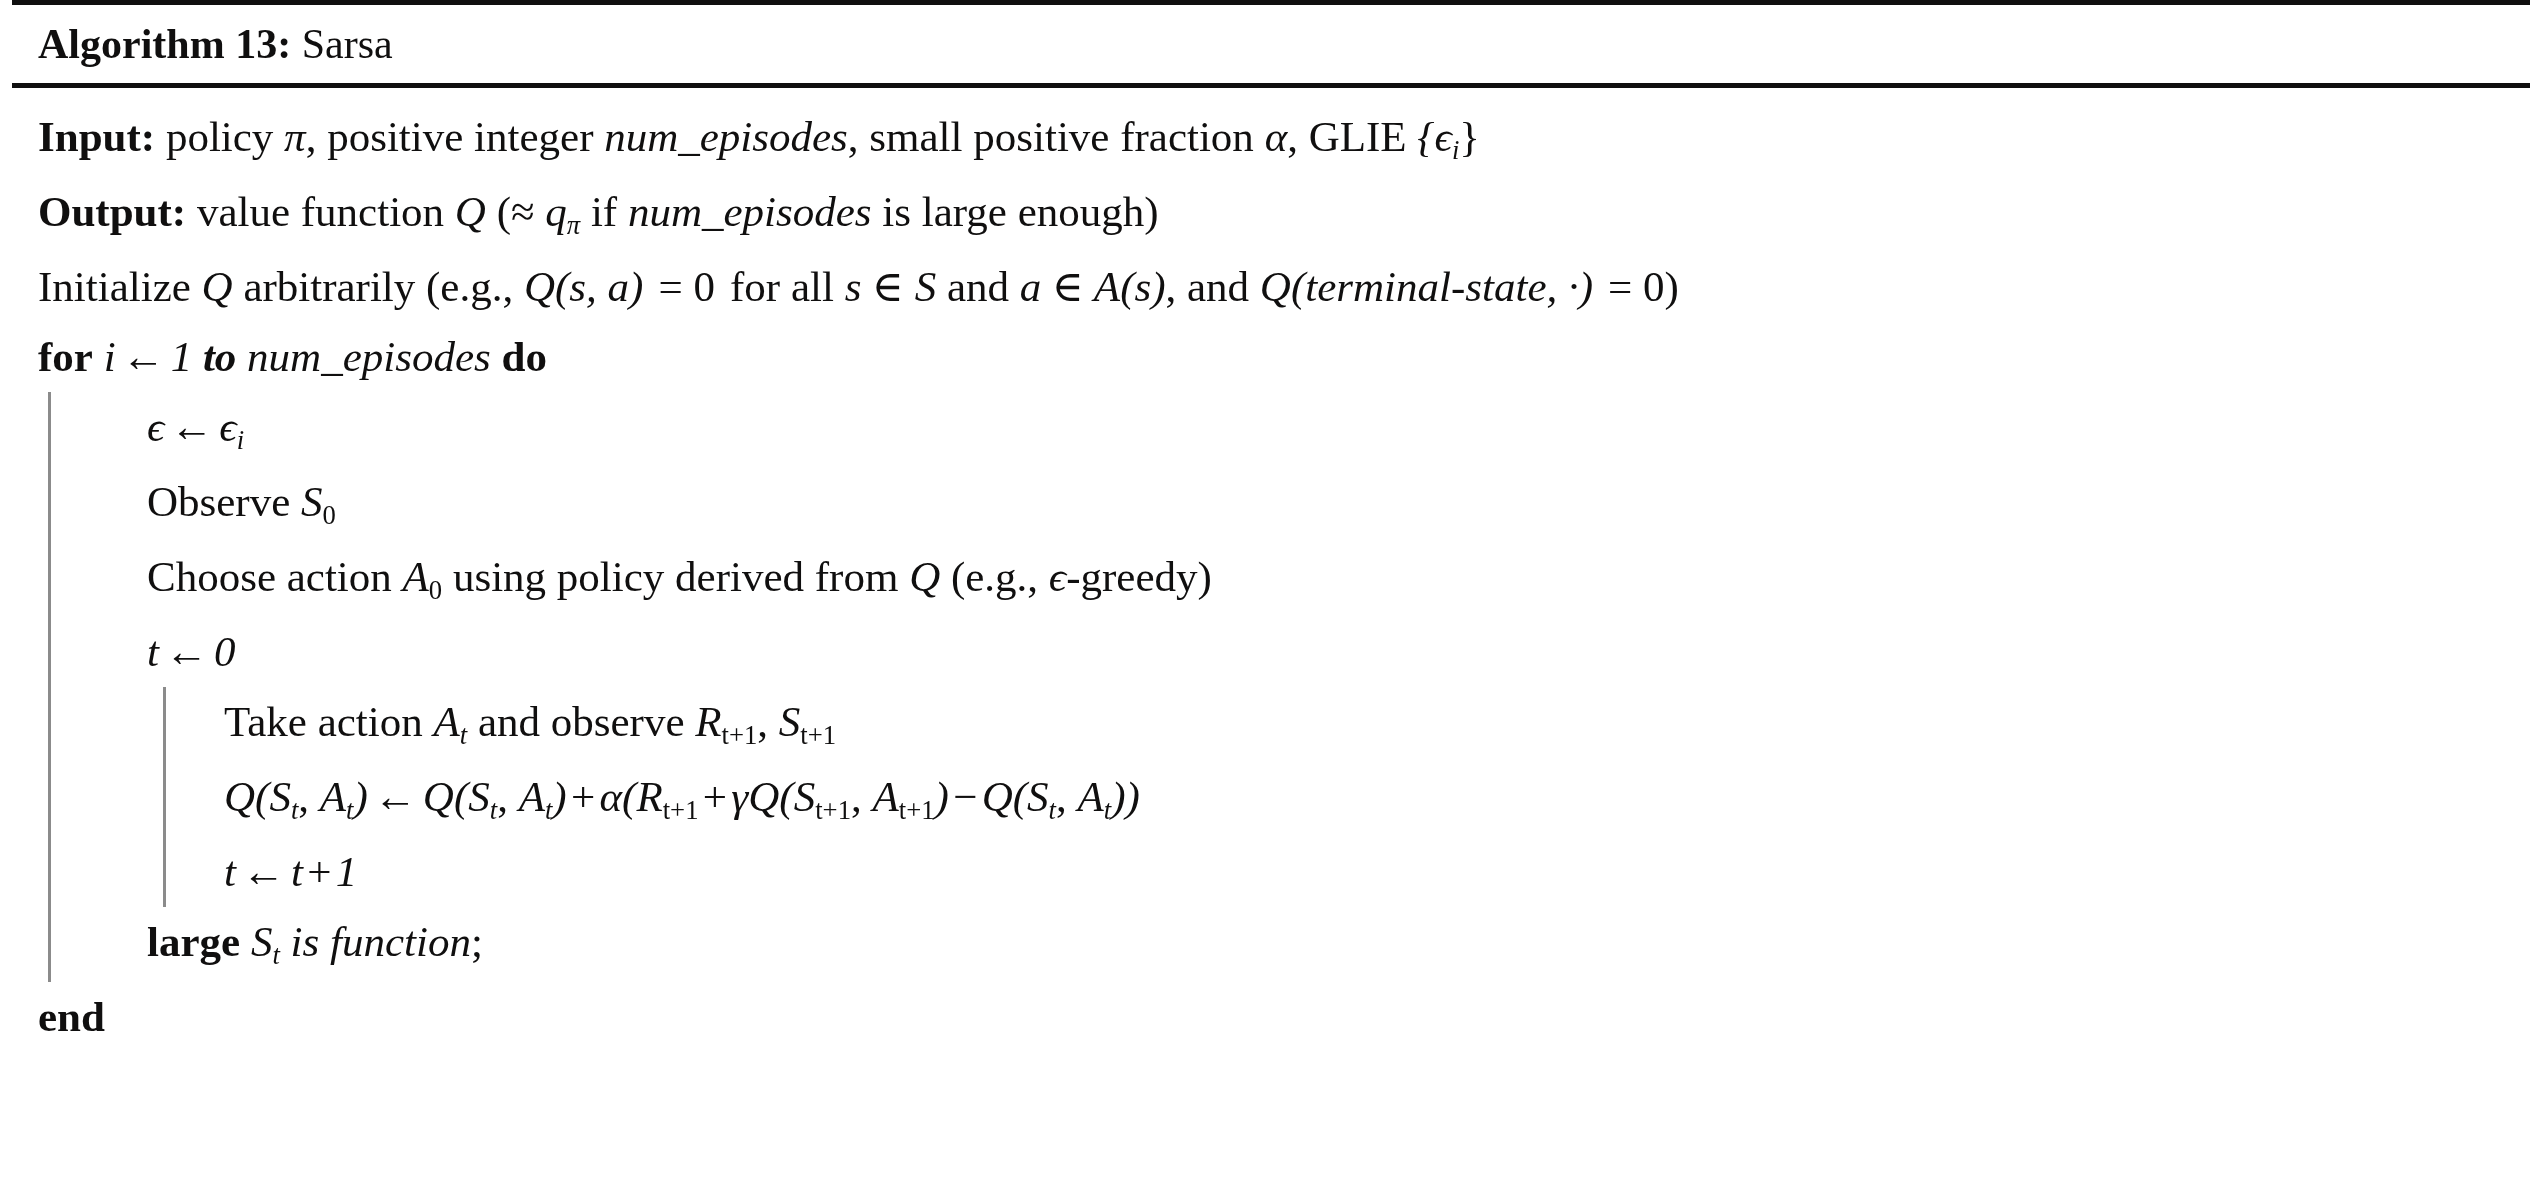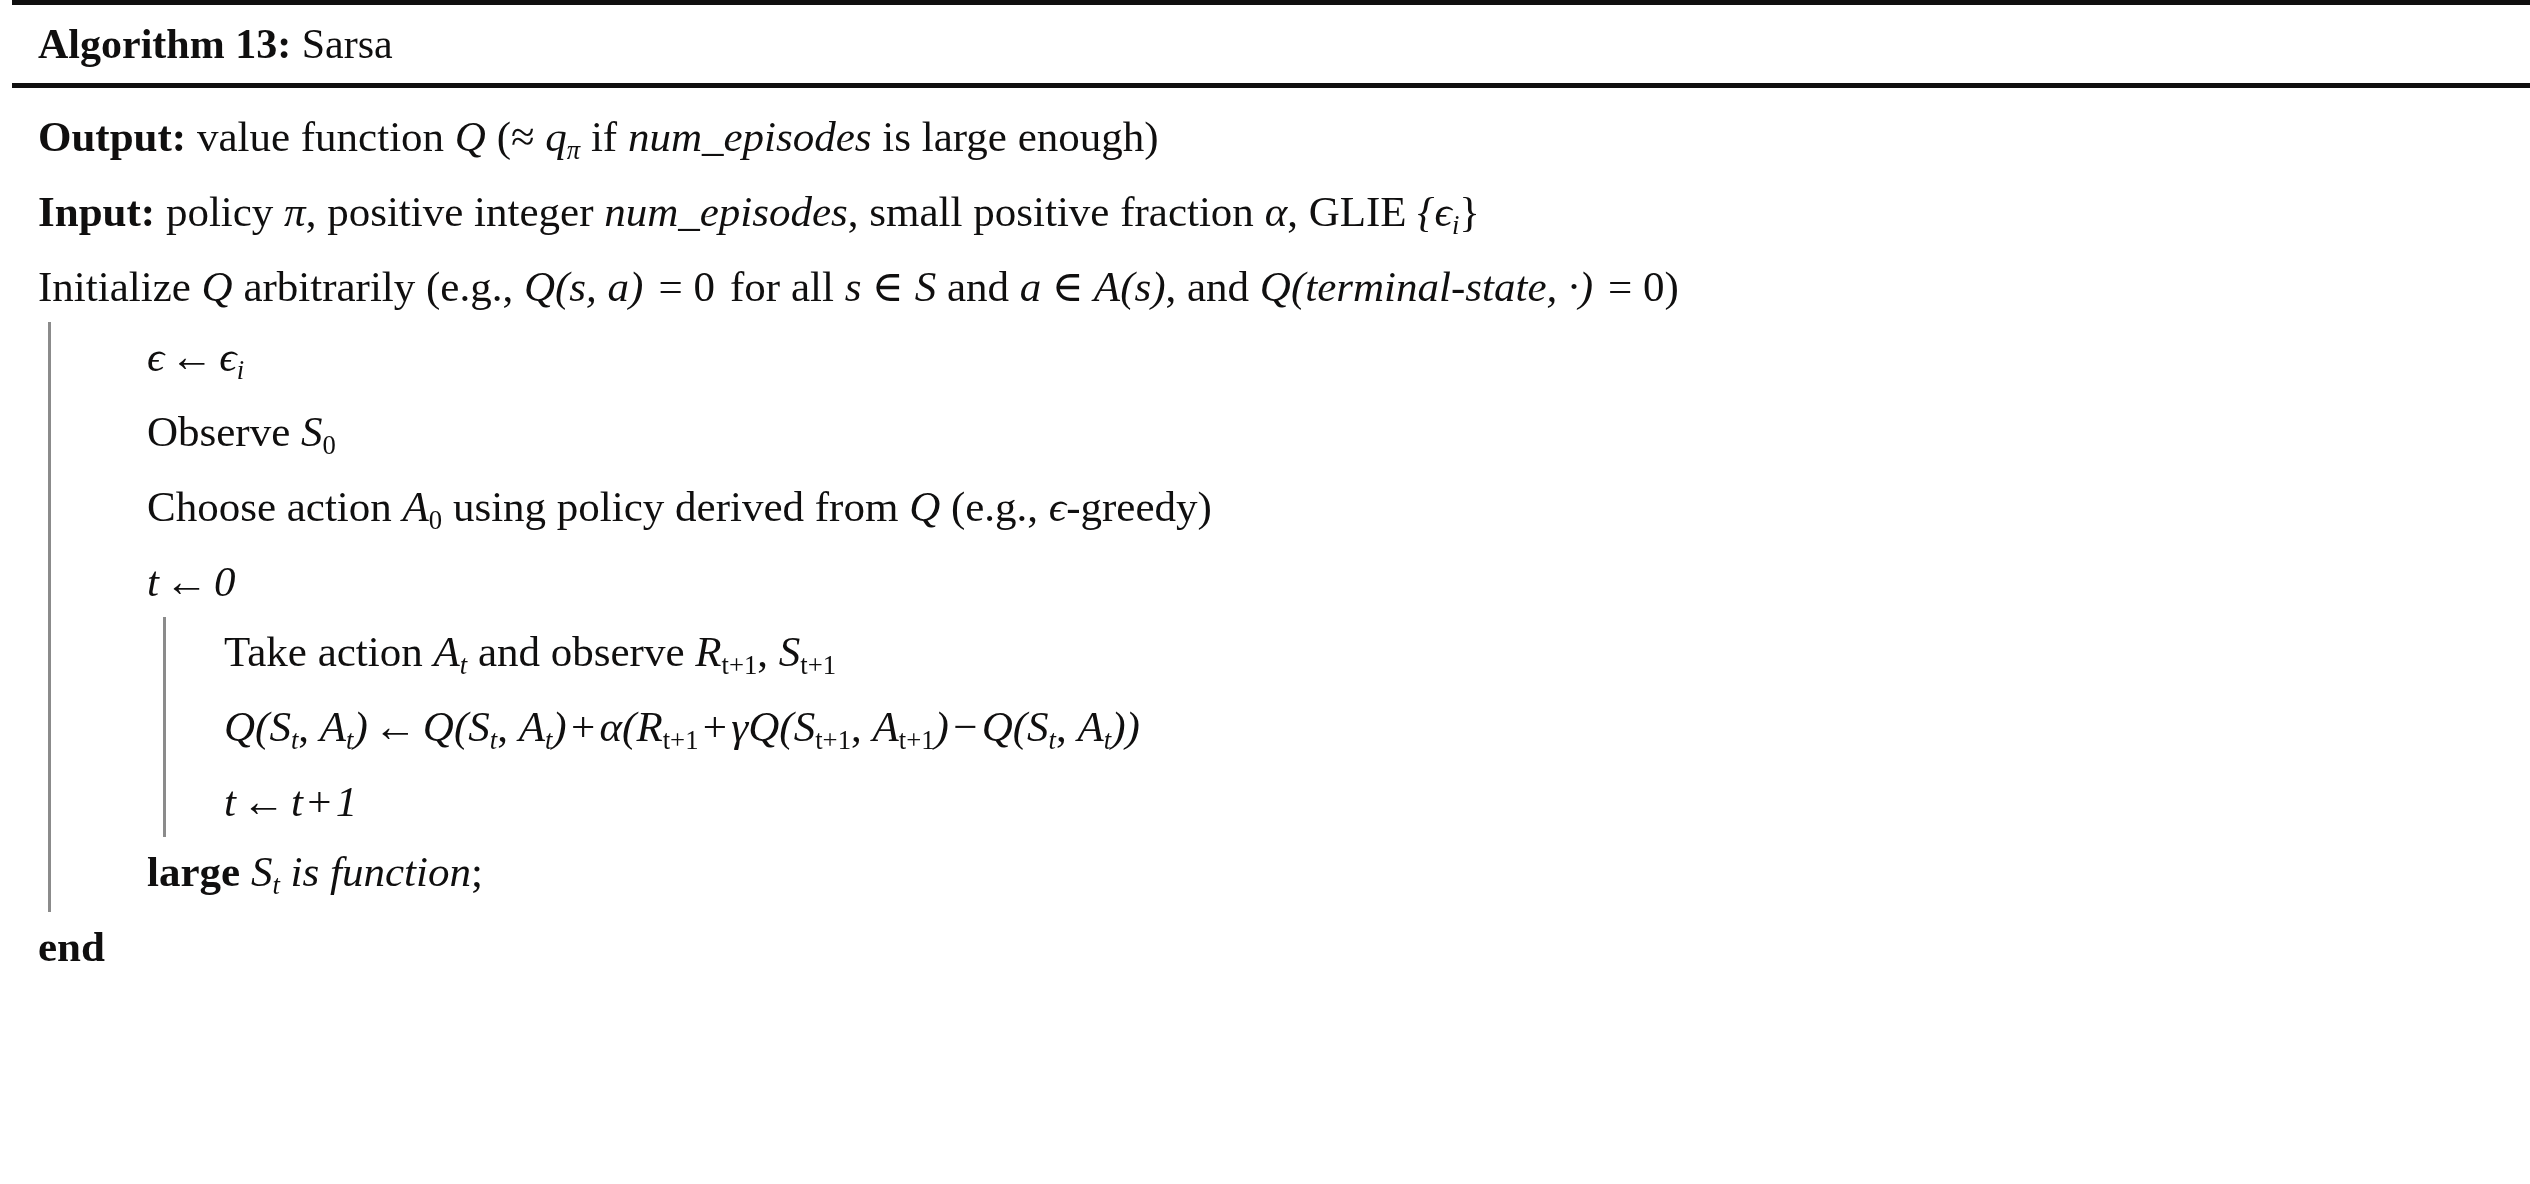--- a/index.html
+++ b/index.html
@@ -99,31 +99,34 @@
 
   <div class="caption">
     <span class="alg-label">Algorithm 13:</span><span> </span><span class="alg-name">Sarsa</span>
   </div>
 
   <div class="rule-title"></div>
 
   <div class="body">
 
     <div class="line">
-      <span class="kw">Output:</span><span> value function </span><span class="mathvar">Q</span><span> (≈ </span><span class="mathvar">q</span><sub>π</sub><span> if </span><span class="it">num_episodes</span><span> is large enough)</span>
+      <span class="kw">Input:</span><span> policy </span><span class="mathvar">π</span><span>, positive integer </span><span class="it">num_episodes</span><span>, small positive fraction </span><span class="mathvar">α</span><span>, GLIE </span><span class="mathvar">{ϵ</span><sub>i</sub><span>}</span>
     </div>
 
     <div class="line">
-      <span class="kw">Input:</span><span> policy </span><span class="mathvar">π</span><span>, positive integer </span><span class="it">num_episodes</span><span>, small positive fraction </span><span class="mathvar">α</span><span>, GLIE </span><span class="mathvar">{ϵ</span><sub>i</sub><span>}</span>
+      <span class="kw">Output:</span><span> value function </span><span class="mathvar">Q</span><span> (≈ </span><span class="mathvar">q</span><sub>π</sub><span> if </span><span class="it">num_episodes</span><span> is large enough)</span>
     </div>
 
     <div class="line">
       <span>Initialize </span><span class="mathvar">Q</span><span> arbitrarily (e.g., </span><span class="mathvar">Q(s, a)</span><span class="op"> = 0</span><span> for all </span><span class="mathvar">s ∈ </span><span class="cal">S</span><span> and </span><span class="mathvar">a ∈ </span><span class="cal">A</span><span class="mathvar">(s)</span><span>, and </span><span class="it">Q(terminal-state, ·)</span><span class="op"> = 0)</span>
     </div>
 
+    <div class="line">
+      <span class="kw">for</span><span> </span><span class="mathvar">i</span><span class="arrow">←</span><span class="mathvar">1</span><span> </span><span class="kwit">to</span><span> </span><span class="it">num_episodes</span><span> </span><span class="kw">do</span>
+    </div>
 
     <div class="block">
 
       <div class="line">
         <span class="mathvar">ϵ</span><span class="arrow">←</span><span class="mathvar">ϵ</span><sub>i</sub>
       </div>
 
       <div class="line">
         <span>Observe </span><span class="mathvar">S</span><sub class="num">0</sub>
       </div>

